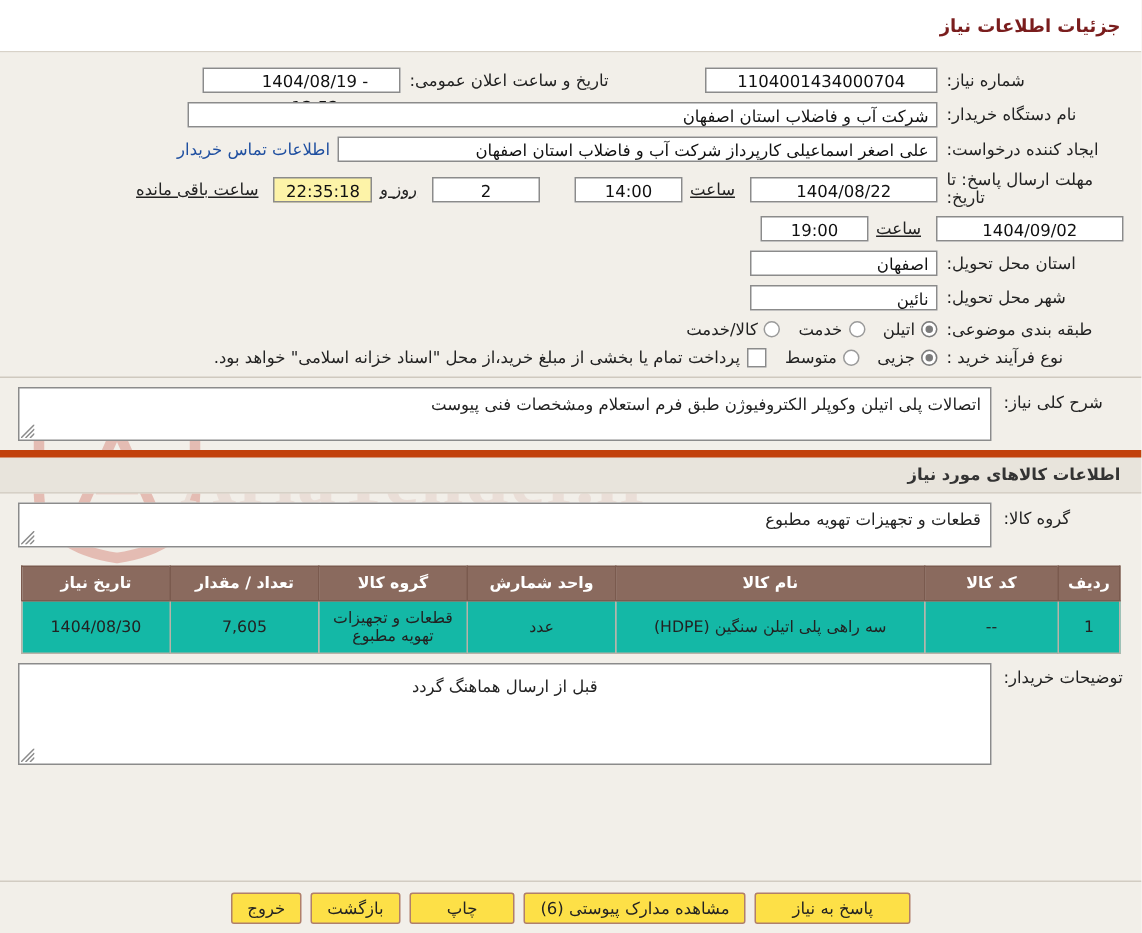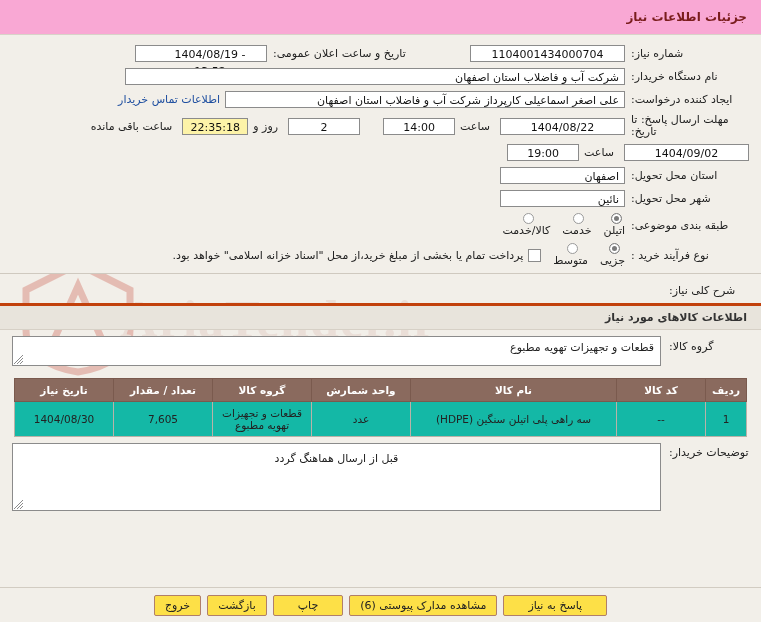--- a/index.html
+++ b/index.html
@@ -19,21 +19,21 @@
   }
   .page {
     position: relative;
     width: 761px;
     height: 622px;
     background: #f2efe9;
   }
   
   .header {
     height: 34px;
-    background: #f9a8d4;
+    background: #ffffff;
     border-bottom: 1px solid #d8d2c8;
     display: flex;
     align-items: center;
     padding: 0 14px;
   }
   .header-title {
     color: #7a1d1d;
     font-size: 12px;
     font-weight: bold;
   }
@@ -110,20 +110,21 @@
     color: #1f4fa0;
     font-size: 11px;
     text-decoration: none;
     margin-left: 8px;
     cursor: pointer;
   }
   .inline-lbl {
     font-size: 11px;
     padding: 0 5px;
     white-space: nowrap;
+    text-decoration: underline;
   }
   .radio {
     width: 11px;
     height: 11px;
     border-radius: 50%;
     border: 1px solid #9a9a9a;
     background: #fff;
     display: inline-block;
     vertical-align: middle;
     margin-left: 4px;
@@ -132,21 +133,20 @@
   .radio.on {
     background: #fff;
     box-shadow: inset 0 0 0 2px #fff, inset 0 0 0 5px #7b7b7b;
     border-color: #7b7b7b;
   }
   .radio-item {
     display: flex;
     align-items: center;
     margin-left: 12px;
     font-size: 11px;
-    flex-direction: column;
   }
   
   .section-row {
     display: flex;
     align-items: flex-start;
     padding: 6px 12px;
   }
   .section-label {
     width: 80px;
     text-align: left;
@@ -167,21 +167,21 @@
   }
   .resizer {
     position: absolute;
     left: 1px;
     bottom: 1px;
     width: 9px;
     height: 9px;
   }
   .bar {
     background: #e8e4dc;
-    border-top: 3px solid #c2410c;
+    border-top: 5px solid #c2410c;
     border-bottom: 1px solid #d6d0c6;
     padding: 5px 14px;
     font-size: 11px;
     font-weight: bold;
     color: #333;
     text-align: right;
   }
   
   .tbl-wrap {
     padding: 6px 14px 4px 14px;
@@ -339,20 +339,26 @@
           <span class="radio"></span>
           <span>متوسط</span>
         </div>
         <span class="chk"></span>
         <span class="note">پرداخت تمام یا بخشی از مبلغ خرید،از محل "اسناد خزانه اسلامی" خواهد بود.</span>
       </div>
     </div>
 
     <div class="section-row">
       <div class="section-label">شرح کلی نیاز:</div>
+      <div class="textarea" style="min-height:36px;">
+        <span>اتصالات پلی اتیلن وکوپلر الکتروفیوژن طبق فرم استعلام ومشخصات فنی پیوست</span>
+        <svg class="resizer" viewBox="0 0 9 9">
+          <path d="M0 9 L9 0 M3 9 L9 3 M6 9 L9 6" stroke="#8b8b8b" stroke-width="1" fill="none"></path>
+        </svg>
+      </div>
     </div>
 
     <div class="bar">اطلاعات کالاهای مورد نیاز</div>
 
     <div class="section-row">
       <div class="section-label">گروه کالا:</div>
       <div class="textarea" style="min-height:30px;">
         <span>قطعات و تجهیزات تهویه مطبوع</span>
         <svg class="resizer" viewBox="0 0 9 9">
           <path d="M0 9 L9 0 M3 9 L9 3 M6 9 L9 6" stroke="#8b8b8b" stroke-width="1" fill="none"></path>

